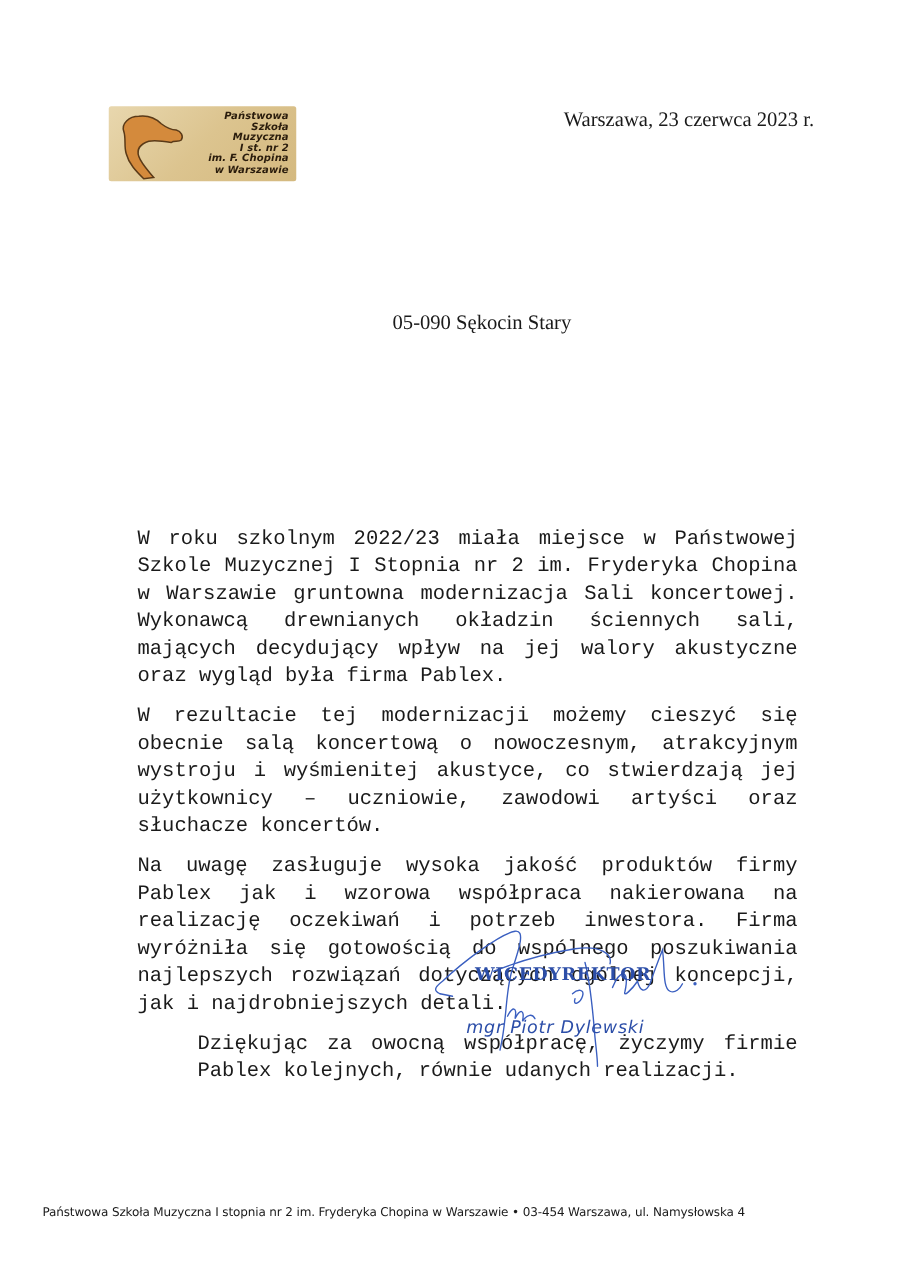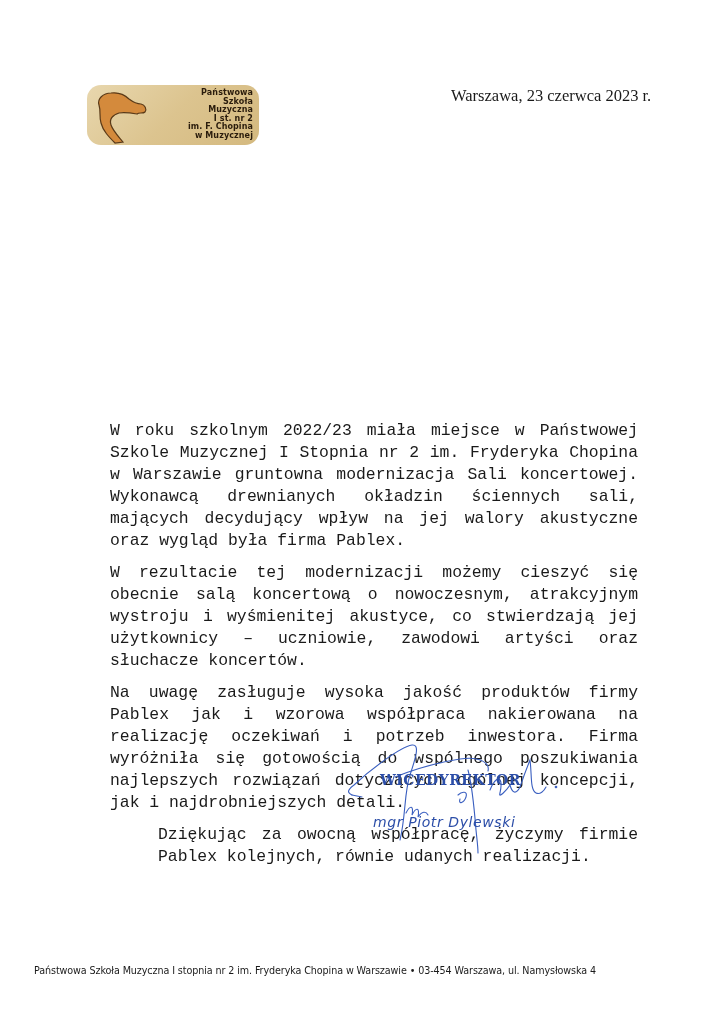--- a/index.html
+++ b/index.html
@@ -12,25 +12,26 @@
       height: 1024px;
       position: relative;
       overflow: hidden;
       font-family: "DejaVu Serif", "Liberation Serif", serif;
       color: #1a1a1a;
     }
     .logo {
       position: absolute;
       left: 87px;
       top: 85px;
-      width: 172px;
+      width: 150px;
       height: 60px;
       background: linear-gradient(135deg, #e8d7ae 0%, #dcc48f 50%, #d4b97f 100%);
-      border-radius: 14px;
+      border-radius: 2px;
       overflow: hidden;
+      font-style: italic;
     }
     .logo svg {
       position: absolute;
       left: 2px;
       top: 2px;
     }
     .logo-text {
       position: absolute;
       right: 6px;
       top: 4px;
@@ -131,27 +132,28 @@
 <div class="logo">
   <svg width="80" height="58" viewBox="0 0 80 58">
     <path d="M10 18 C 8 12, 14 6, 22 6 C 30 5, 36 8, 40 12 C 44 15, 48 17, 52 17 C 56 18, 58 22, 56 25 C 54 27, 50 25, 48 27 C 42 26, 36 25, 30 26 C 24 28, 20 32, 22 38 C 24 44, 30 50, 34 55 L 26 56 C 20 50, 14 44, 12 36 C 10 30, 12 24, 10 18 Z" fill="#d48a3c" stroke="#5a3a18" stroke-width="1.2"></path>
   </svg>
   <div class="logo-text">
     <div>Państwowa</div>
     <div>Szkoła</div>
     <div>Muzyczna</div>
     <div>I st. nr 2</div>
     <div>im. F. Chopina</div>
-    <div>w Muzycznej</div>
+    <div>w Warszawie</div>
   </div>
 </div>
 
 <div class="date">Warszawa, 23 czerwca 2023 r.</div>
 
 <div class="recipient">
+  <div>05-090 Sękocin Stary</div>
 </div>
 
 <div class="body-text">
   <p>W roku szkolnym 2022/23 miała miejsce w Państwowej Szkole Muzycznej I Stopnia nr 2 im. Fryderyka Chopina w Warszawie gruntowna modernizacja Sali koncertowej. Wykonawcą drewnianych okładzin ściennych sali, mających decydujący wpływ na jej walory akustyczne oraz wygląd była firma Pablex.</p>
   <p>W rezultacie tej modernizacji możemy cieszyć się obecnie salą koncertową o nowoczesnym, atrakcyjnym wystroju i wyśmienitej akustyce, co stwierdzają jej użytkownicy – uczniowie, zawodowi artyści oraz słuchacze koncertów.</p>
   <p>Na uwagę zasługuje wysoka jakość produktów firmy Pablex jak i wzorowa współpraca nakierowana na realizację oczekiwań i potrzeb inwestora. Firma wyróżniła się gotowością do wspólnego poszukiwania najlepszych rozwiązań dotyczących ogólnej koncepcji, jak i najdrobniejszych detali.</p>
   <p class="last-tight">Dziękując za owocną współpracę, życzymy firmie Pablex kolejnych, równie udanych realizacji.</p>
 </div>
 
 <div class="signature">

